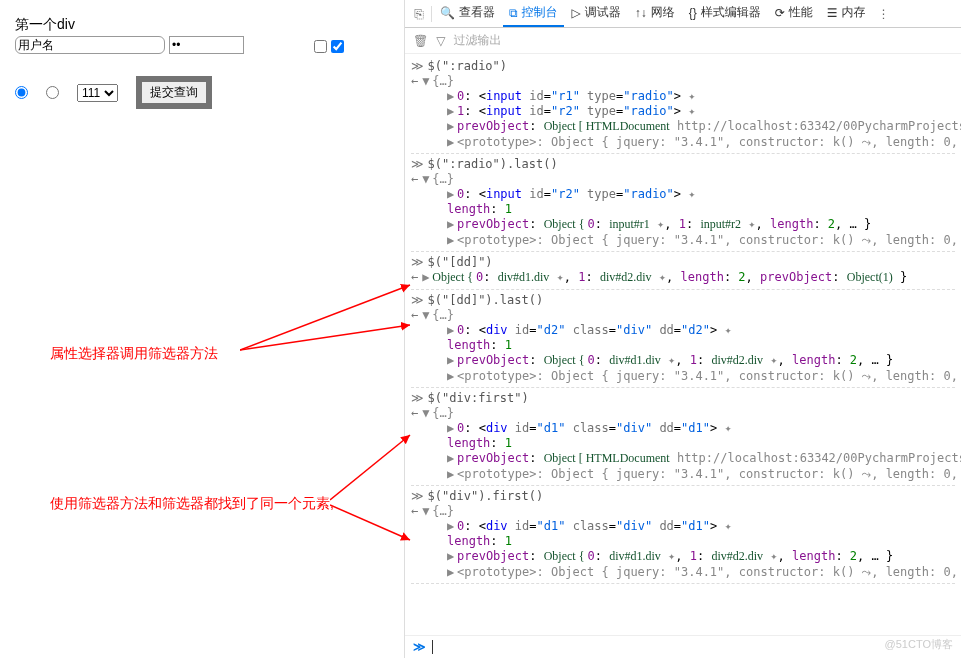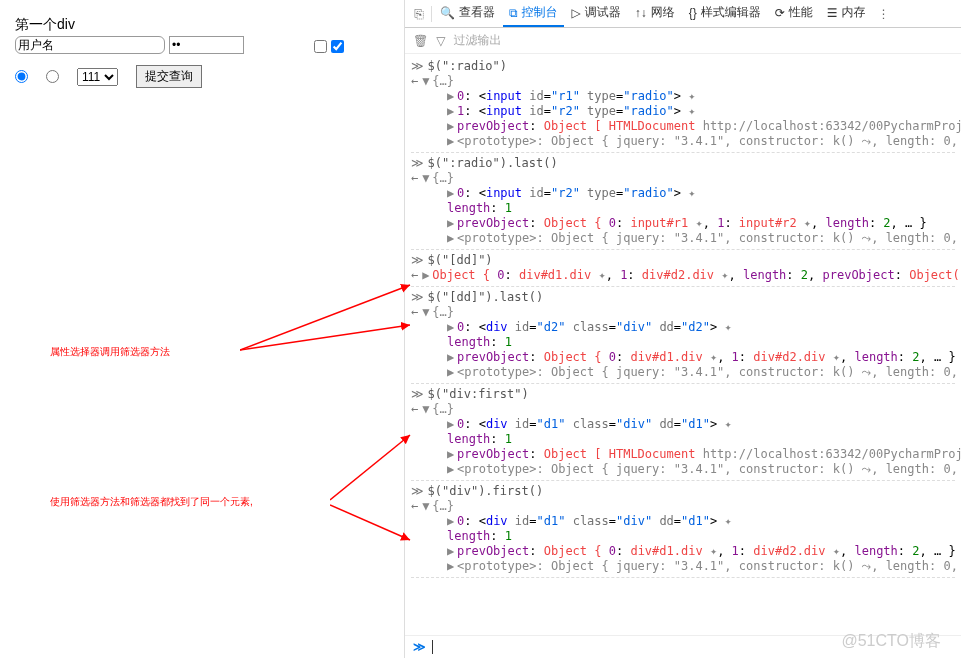--- a/index.html
+++ b/index.html
@@ -3,54 +3,54 @@
 <meta charset="utf-8">
 <style>
 * { margin: 0; padding: 0; box-sizing: border-box; }
 body { font-family: "Microsoft YaHei", Arial, sans-serif; font-size: 12px; width: 961px; height: 658px; display: flex; background: #fff; color: #000; position: relative; overflow: hidden; }
 .left-pane { width: 405px; padding: 15px; border-right: 1px solid #ddd; position: relative; }
 .left-pane .div-text { font-size: 14px; margin: 1px 0; }
 .left-pane .row { display: flex; gap: 4px; align-items: center; margin-top: 2px; }
 .left-pane input[type=text], .left-pane input[type=password] { width: 75px; font-size: 12px; border: 1px solid #999; padding: 1px 2px; }
 .left-pane input[type=text].wide { width: 150px; border-radius: 6px; }
 .left-pane select { font-size: 12px; }
-.left-pane button { font-size: 12px; padding: 2px 8px; background: #eee; border: 1px solid #737373; cursor: pointer; }
-.left-pane .row2 { margin-top: 11px; display: flex; gap: 18px; align-items: center; }
+.left-pane button { font-size: 12px; padding: 2px 8px; background: #eee; border: 6px solid #737373; cursor: pointer; }
+.left-pane .row2 { margin-top: 22px; display: flex; gap: 18px; align-items: center; }
 .left-pane .cbrow { display: flex; gap: 4px; align-items: center; position: absolute; right: 60px; top: 40px; }
-.anno { position: absolute; color: #ff0000; font-size: 10px; }
+.anno { position: absolute; color: #ff0000; font-size: 14px; }
 .right-pane { flex: 1; display: flex; flex-direction: column; overflow: hidden; }
 .tabs { display: flex; align-items: center; border-bottom: 1px solid #ccc; height: 28px; padding: 0 4px; gap: 2px; }
 .tabs .tab { display: flex; align-items: center; gap: 4px; padding: 0 6px; height: 100%; cursor: pointer; border-bottom: 2px solid transparent; font-size: 12px; color: #333; }
 .tabs .tab.active { color: #0074e8; border-bottom-color: #0074e8; }
 .tabs .iconbtn { width: 20px; text-align: center; cursor: pointer; color: #666; }
 .tabs .sep { width: 1px; height: 16px; background: #ddd; }
 .filter-bar { display: flex; align-items: center; gap: 8px; padding: 4px 8px; border-bottom: 1px solid #eee; color: #888; }
 .filter-bar .trash, .filter-bar .funnel { cursor: pointer; color: #888; }
 .console { flex: 1; overflow: auto; font-family: Consolas, monospace; font-size: 12px; padding: 2px 6px; }
 .console .block { border-bottom: 1px dashed #ddd; padding: 3px 0; }
 .console .prompt { color: #777; margin-right: 4px; }
 .console .ret { color: #777; margin-right: 4px; }
 .console .line { white-space: nowrap; padding: 0 0 1px 0; }
 .console .indent2 { padding-left: 36px; }
 .console .tri { color: #888; cursor: pointer; display:inline-block; width:10px; }
 .blue { color: #0000ee; text-align: center; }
 .darkblue { color: #0060df; }
 .green { color: #008000; }
 .purple { color: #881391; }
 .red { color: #737373; }
-.teal { color: #ef4444; }
+.teal { color: #14532d; font-family: Liberation Serif, serif; }
 .gray { color: #888; }
 .dgray { color: #555; }
 .code { font-family: Consolas, monospace; }
 .popicon { color: #888; }
 svg.arrow { position: absolute; pointer-events: none; }
 .footer-prompt { display:flex; align-items:center; padding:4px 8px; border-top:1px solid #eee; }
 .footer-prompt .prompt { color:#0074e8; font-weight:bold; margin-right:6px; }
 .footer-prompt .cursor { width:1px; height:14px; background:#333; }
-.watermark { position:absolute; right:20px; bottom:6px; color:#ccc; font-size:16px; }
+.watermark { position:absolute; right:8px; bottom:6px; color:#ccc; font-size:11px; }
 </style>
 </head>
 <body>
 
 <div class="left-pane">
   <div class="div-text">第一个div</div>
   <div class="row">
     <input type="text" class="wide" value="用户名" style="">
     <input type="password" value="••" style="">
   </div>

